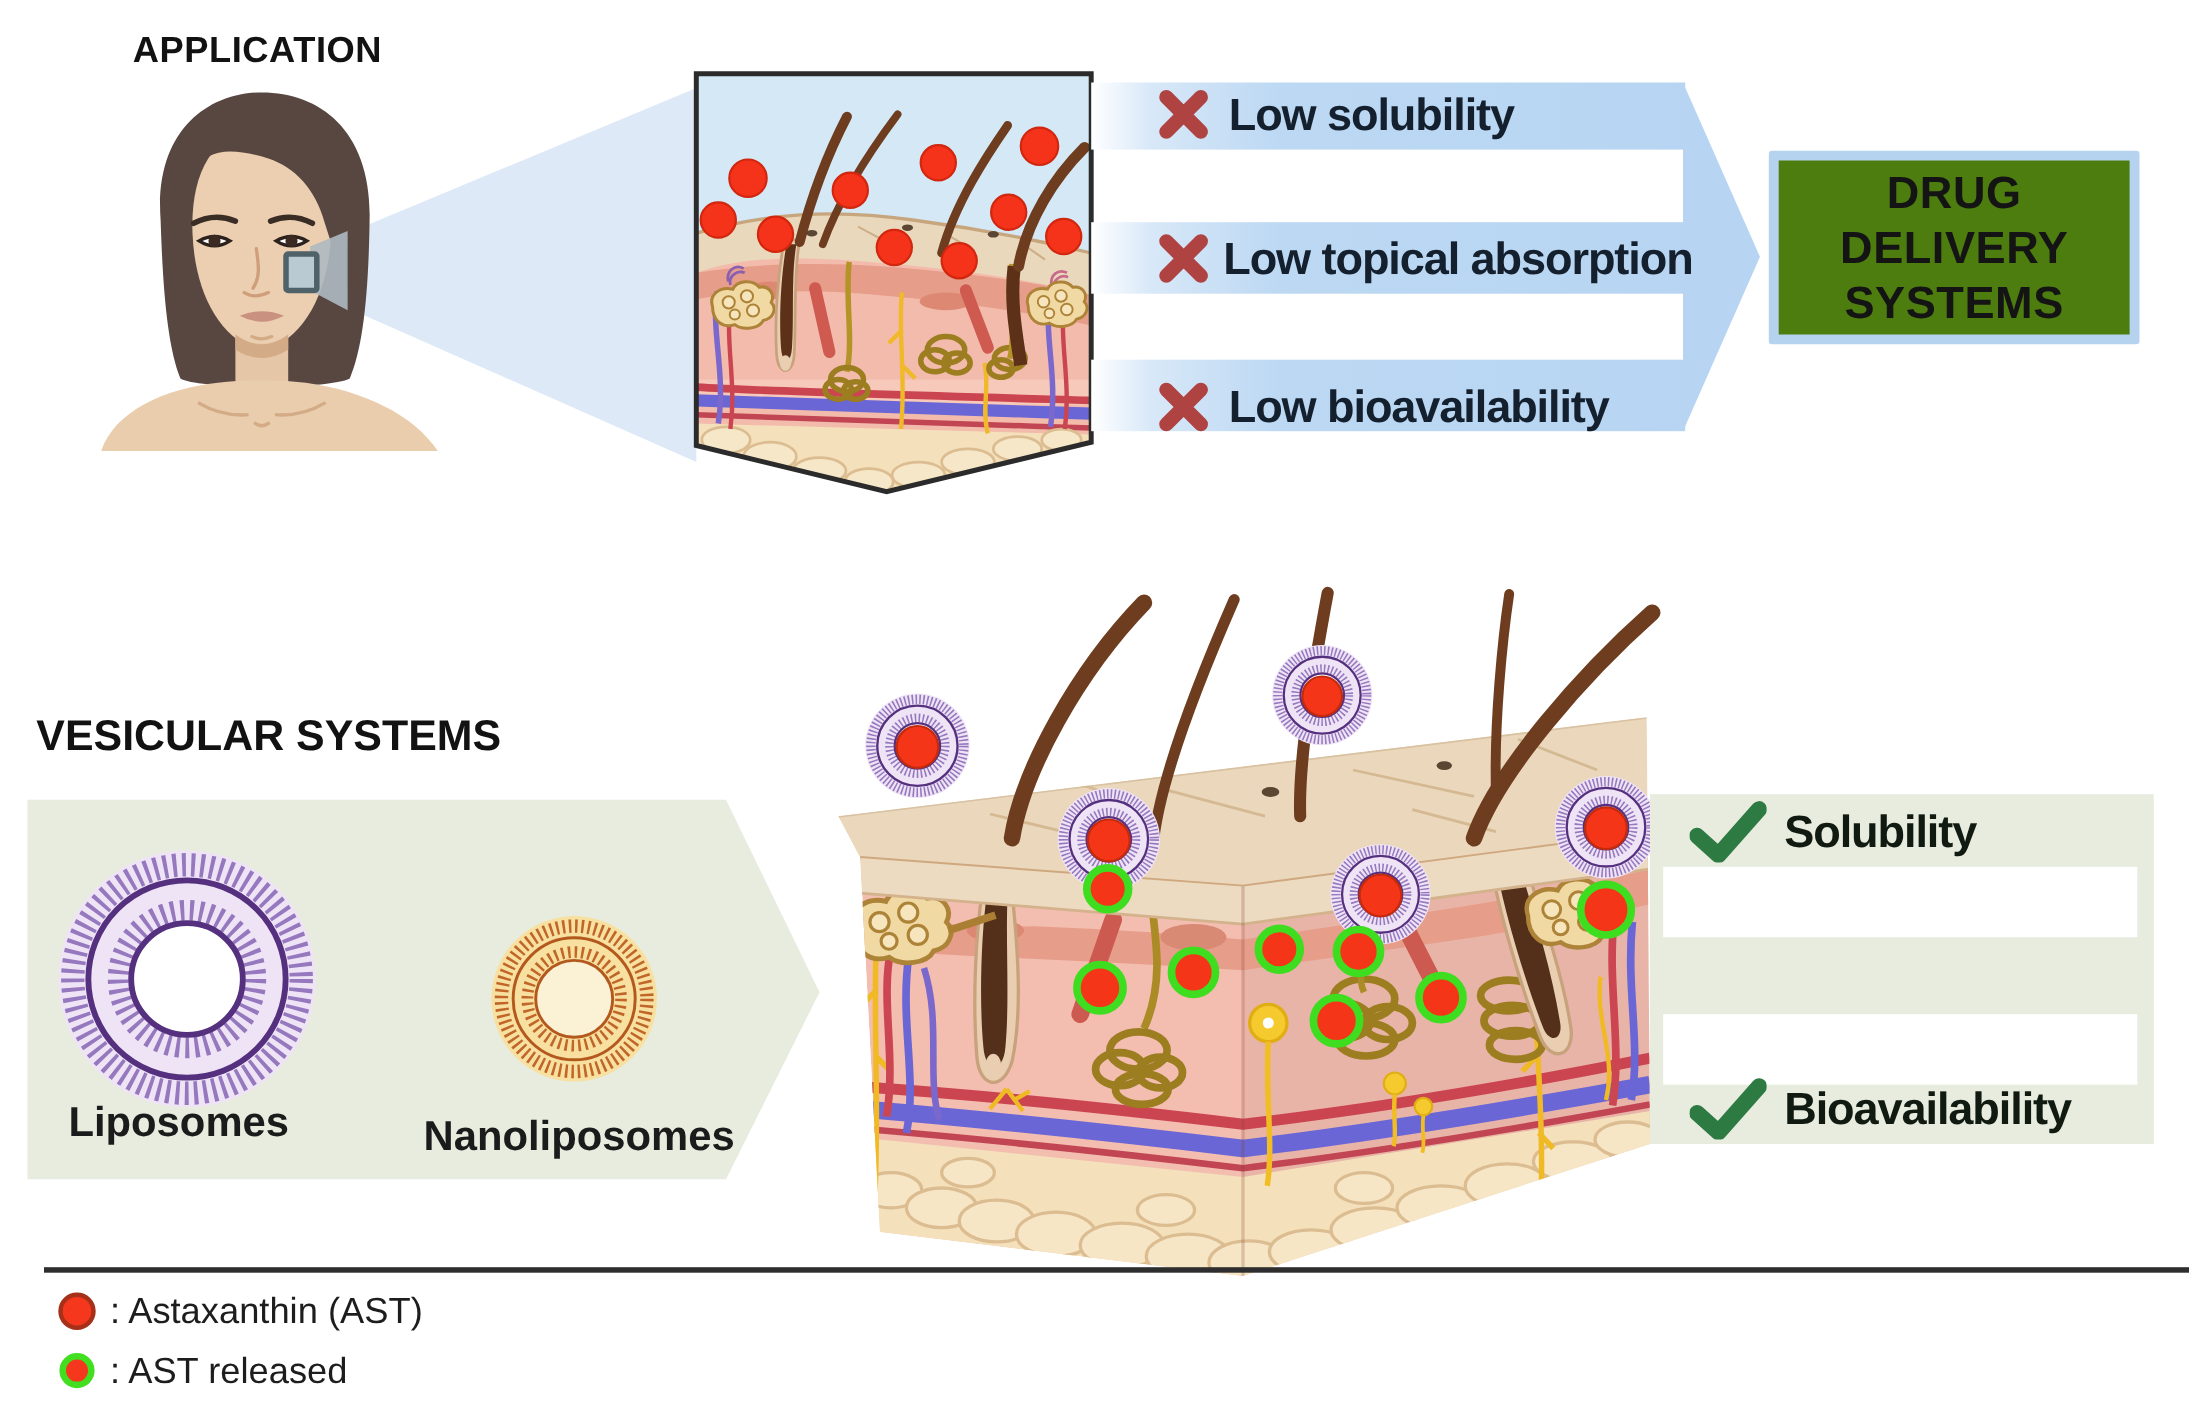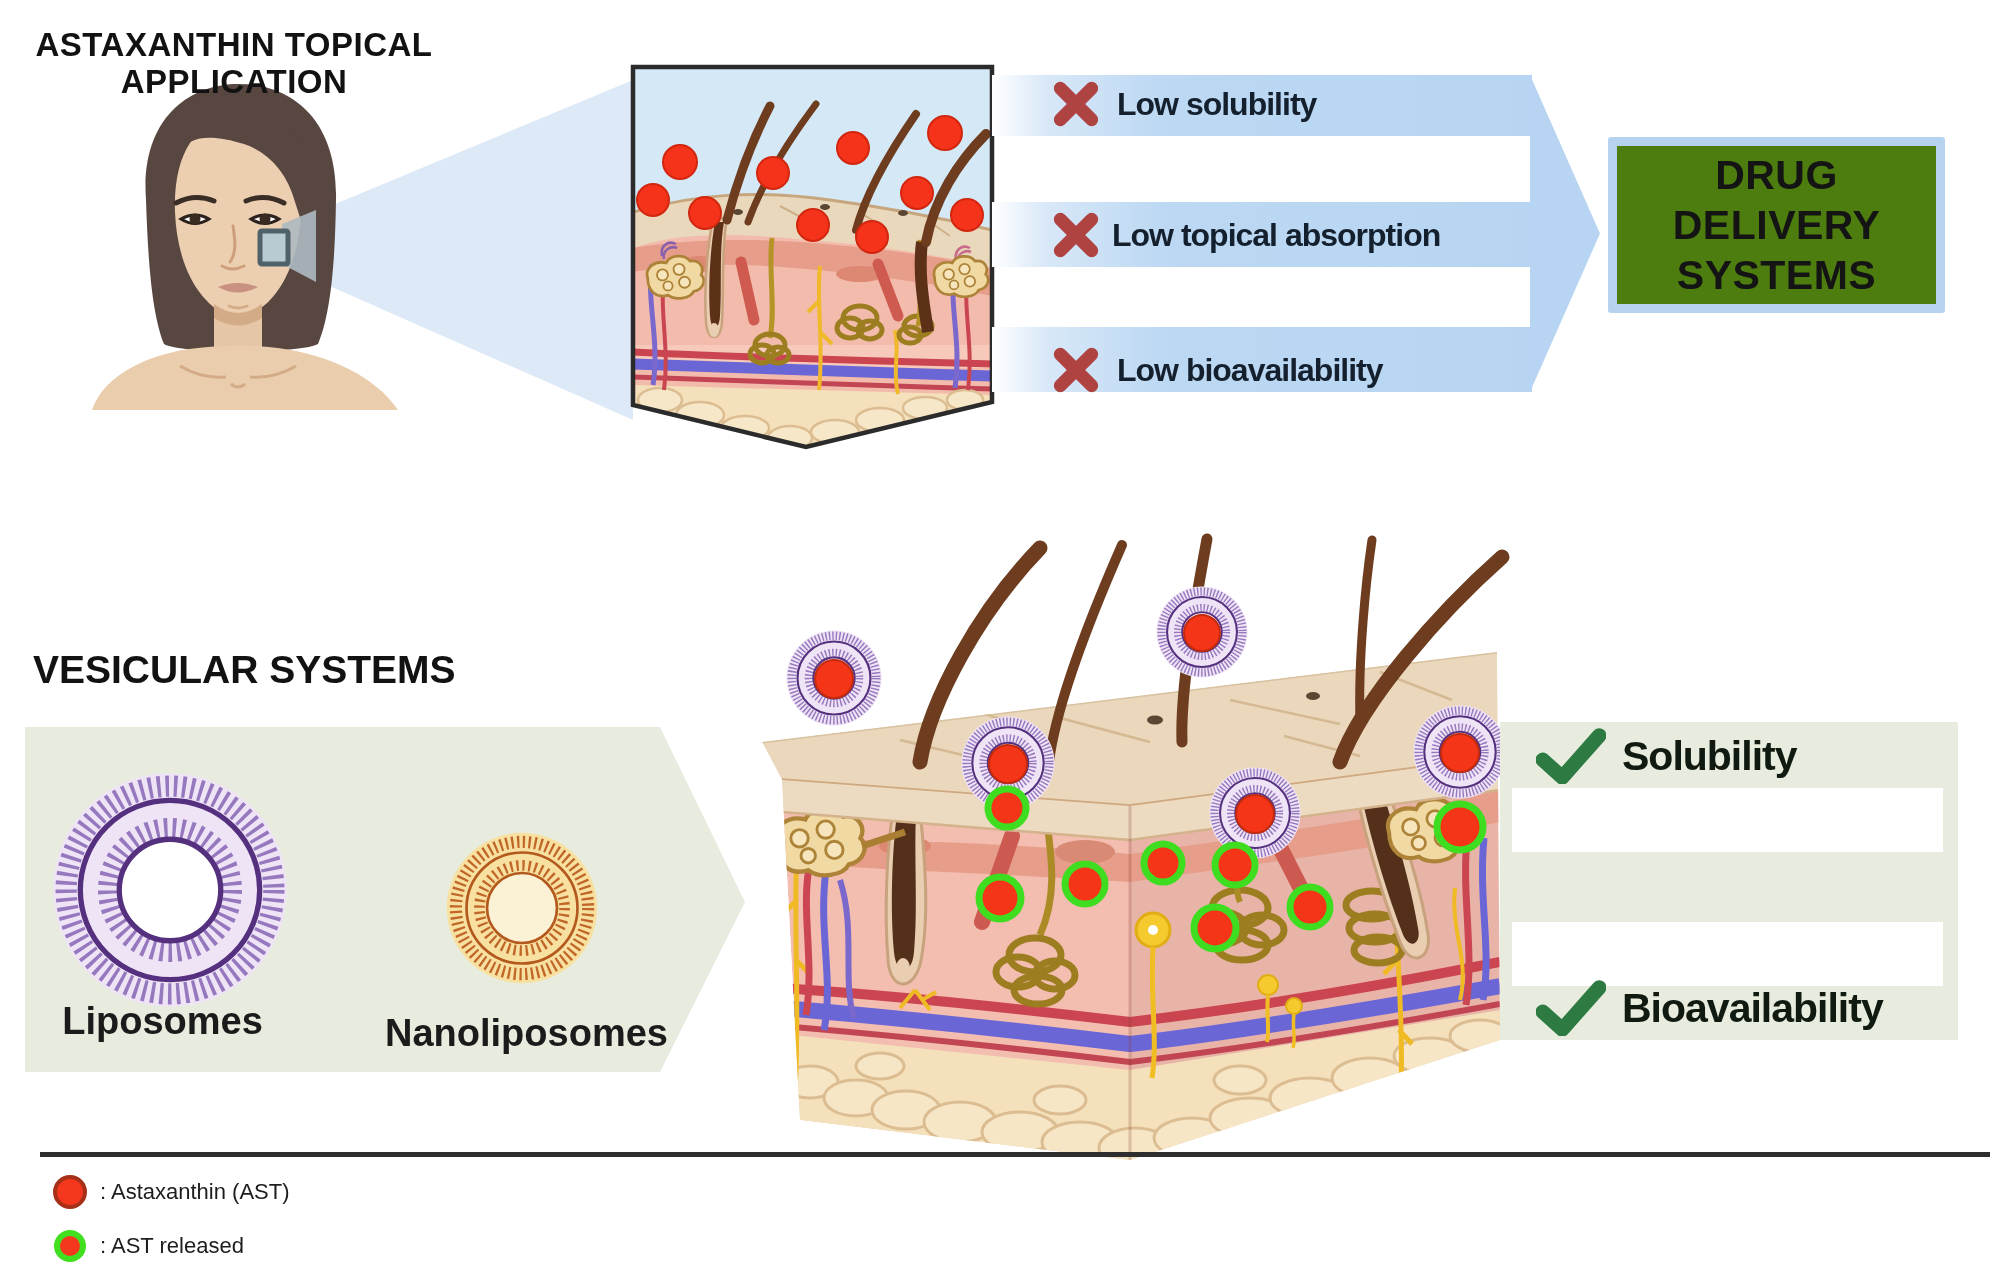--- a/index.html
+++ b/index.html
@@ -9,38 +9,38 @@
   .ttl{font-weight:800;color:#121212;text-align:center;letter-spacing:.5px;}
   #main-title{left:34px;top:26px;width:400px;font-size:33px;line-height:37px;}
   #ves-title{left:33px;top:648px;width:500px;font-size:39px;font-weight:800;color:#121212;text-align:left;}
   .band{position:absolute;left:992px;width:540px;background:linear-gradient(90deg,#ffffff 0%,#d8e8f8 10%,#bcd8f3 32%,#b7d5f2 100%);}
   #band1{top:75px;height:61px;}
   #band2{top:202px;height:65px;}
   #band3{top:327px;height:65px;}
   #arrowhead{left:1530px;top:75px;width:70px;height:317px;background:#b7d5f2;
              clip-path:polygon(0 0,100% 50%,0 100%);}
   .prob-row{position:absolute;left:1052px;display:flex;align-items:center;gap:17px;z-index:5;}
-  .prob-label{font-size:32px;font-weight:700;color:#15202e;letter-spacing:-1px;white-space:nowrap;}
+  .prob-label{font-size:41px;font-weight:700;color:#15202e;letter-spacing:-1px;white-space:nowrap;}
   #prob1{top:80px;} #prob2{top:211px;gap:12px;} #prob3{top:346px;}
   #ddsbox{left:1608px;top:137px;width:319px;height:158px;background:#4d7c0f;
           border:9px solid #b5d2ee;border-radius:3px;display:flex;flex-direction:column;
           align-items:center;justify-content:center;z-index:5;}
   #ddsbox span{font-size:41px;font-weight:800;color:#141414;line-height:50px;letter-spacing:.5px;}
   #sage-panel{left:1500px;top:722px;width:458px;height:318px;background:#e8ecdf;z-index:1;}
   .sage-gap{position:absolute;left:1512px;width:431px;height:64px;background:#ffffff;z-index:2;}
   #gap1{top:788px;} #gap2{top:922px;}
   .ben-row{position:absolute;left:1536px;display:flex;align-items:center;gap:16px;z-index:5;}
   .ben-label{font-size:41px;font-weight:700;color:#101a10;letter-spacing:-1px;white-space:nowrap;}
   #ben1{top:728px;} #ben2{top:860px;} #ben3{top:980px;}
   .circ-label{position:absolute;font-size:38px;font-weight:700;color:#1b1b1b;text-align:center;z-index:5;}
   #lipo-label{left:55px;top:1000px;width:215px;}
   #nano-label{left:385px;top:1012px;width:275px;}
   #legend-line{left:40px;top:1152px;width:1950px;height:5px;background:#2e2e2e;z-index:5;}
   .leg-row{position:absolute;left:50px;display:flex;align-items:center;gap:10px;z-index:5;}
-  .leg-label{font-size:22px;font-weight:400;color:#1d1d1d;}
+  .leg-label{font-size:33px;font-weight:400;color:#1d1d1d;}
   #leg1{top:1172px;} #leg2{top:1226px;}
   svg{display:block;}
   #art{position:absolute;left:0;top:0;z-index:0;}
 </style>
 </head>
 <body>
 
 <div id="stage">
 
   <svg id="art" width="2008" height="1280" viewBox="0 0 2008 1280">
@@ -309,21 +309,20 @@
           <circle cx="1163" cy="863" r="19"></circle>
         <circle cx="1235" cy="865" r="20"></circle>
           <circle cx="1215" cy="928" r="21"></circle>
         <circle cx="1310" cy="907" r="20"></circle>
           <circle cx="1460" cy="827" r="23"></circle>
       </g>
     </g>
   </svg>
 
   <div class="abs ttl" id="main-title">
-    <div>ASTAXANTHIN TOPICAL</div>
     <div>APPLICATION</div>
   </div>
 
   <div class="band" id="band1"></div>
   <div class="band" id="band2"></div>
   <div class="band" id="band3"></div>
   <div class="abs" id="arrowhead"></div>
 
   <div class="prob-row" id="prob1">
     <svg width="48" height="48" viewBox="0 0 52 52">

